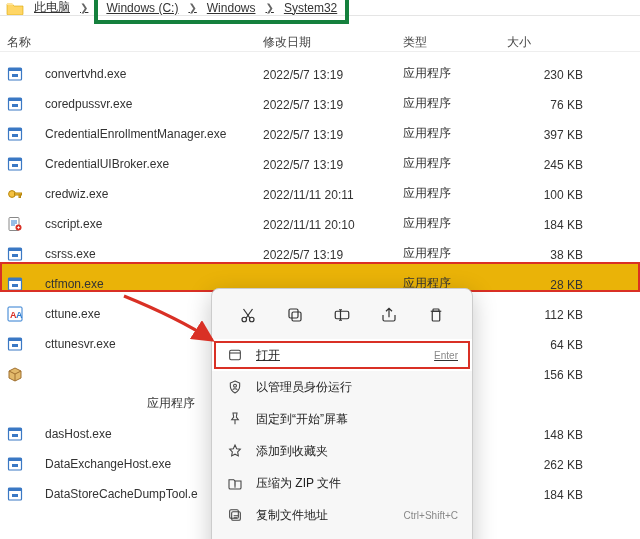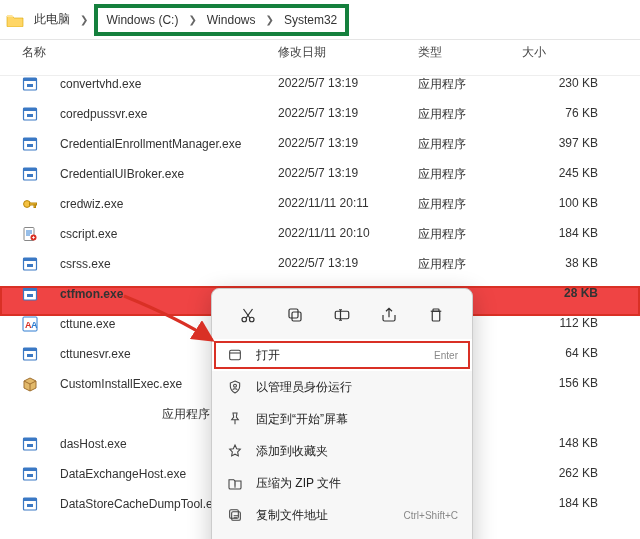--- a/index.html
+++ b/index.html
@@ -1,44 +1,44 @@
 <!DOCTYPE html>
 <html><head>
 <meta charset="utf-8">
 <style>
 * { margin: 0; padding: 0; box-sizing: border-box; }
 body { font-family: "Microsoft YaHei", "Segoe UI", sans-serif; font-size: 12px; background: #fff; color: #333; width: 640px; height: 539px; overflow: hidden; position: relative; }
 
-.breadcrumb-bar { display: flex; align-items: center; height: 40px; padding: 0 6px; border-bottom: 1px solid #e5e5e5; }
+.breadcrumb-bar { display: flex; align-items: center; height: 16px; padding: 0 6px; border-bottom: 1px solid #e5e5e5; text-decoration: underline; }
 .folder-glyph { width: 18px; height: 14px; margin-right: 6px; }
 .bc-item { padding: 2px 4px; cursor: default; }
 .bc-sep { padding: 0 6px; color: #666; font-size: 10px; }
 .bc-boxed { border: 4px solid #15803d; padding: 12px 4px; display: flex; align-items: center; height: 22px; }
 
-.header-row, .file-row { display: flex; align-items: flex-start; height: 30px; padding-left: 22px; }
+.header-row, .file-row { display: flex; align-items: flex-end; height: 30px; padding-left: 7px; }
 .header-row { height: 32px; border-bottom: 1px solid #eee; color: #444; margin-top: 4px; }
 .col-name { width: 256px; display: flex; align-items: center; }
 .col-date { width: 140px; }
 .col-type { width: 104px; }
 .col-size { width: 90px; text-align: right; padding-right: 14px; }
 .header-row .col-size { text-align: left; padding-right: 0; }
 
 .file-row .col-name { gap: 22px; }
 .ficon { width: 16px; height: 16px; flex-shrink: 0; }
-.row-selected { background: #ef4444; font-weight: bold; }
+.row-selected { background: #eab308; }
 .row-boxed { outline: 2px solid #d93025; outline-offset: -2px; }
 
 .file-list { position: relative; }
 
 
 .ctx-menu { position: absolute; left: 211px; top: 288px; width: 262px; background: #f7f7f7; border: 1px solid #ccc; border-radius: 8px; box-shadow: 0 6px 24px rgba(0,0,0,0.22); padding: 6px 0 6px 0; z-index: 20; }
 .ctx-icons-row { display: flex; justify-content: space-around; padding: 4px 12px 8px 12px; }
 .ctx-ibtn { width: 32px; height: 32px; display: flex; align-items: center; justify-content: center; border-radius: 4px; cursor: default; color: #333; }
 .ctx-item { display: flex; align-items: center; height: 32px; padding: 0 14px; gap: 12px; cursor: default; }
-.ctx-item.hl { background: #fff; outline: 2px solid #d93025; outline-offset: -4px; }
+.ctx-item.hl { background: #fff; outline: 2px solid #d93025; outline-offset: -4px; text-decoration: underline; }
 .ctx-icon { width: 18px; height: 18px; display: flex; align-items: center; justify-content: center; color: #444; }
 .ctx-label { flex: 1; color: #222; }
 .ctx-shortcut { color: #888; font-size: 10px; }
 
 
 .arrow { position: absolute; left: 118px; top: 290px; width: 100px; height: 60px; z-index: 25; pointer-events: none; }
 
 
 .exe-svg rect.frame { fill: #fff; stroke: #3a78c4; stroke-width: 1.2; }
 .exe-svg rect.bar { fill: #3a78c4; }
@@ -201,21 +201,20 @@
       <div class="col-date"></div>
       <div class="col-type">应用程序</div>
       <div class="col-size">64 KB</div>
     </div>
     <div class="file-row">
       <div class="col-name">
         <svg class="ficon" viewBox="0 0 16 16">
           <path d="M2 5 L8 2 L14 5 L14 12 L8 15 L2 12 Z" fill="#e2b96b" stroke="#a07030"></path>
           <path d="M2 5 L8 8 L14 5 M8 8 V15" stroke="#a07030" fill="none"></path>
         </svg>
-        <span>CustomInstallExec.exe</span>
       </div>
       <div class="col-date"></div>
       <div class="col-type">应用程序</div>
       <div class="col-size">156 KB</div>
     </div>
     <div class="file-row">
       <div class="col-date"></div>
       <div class="col-type">应用程序</div>
       <div class="col-size">936 KB</div>
     </div>

